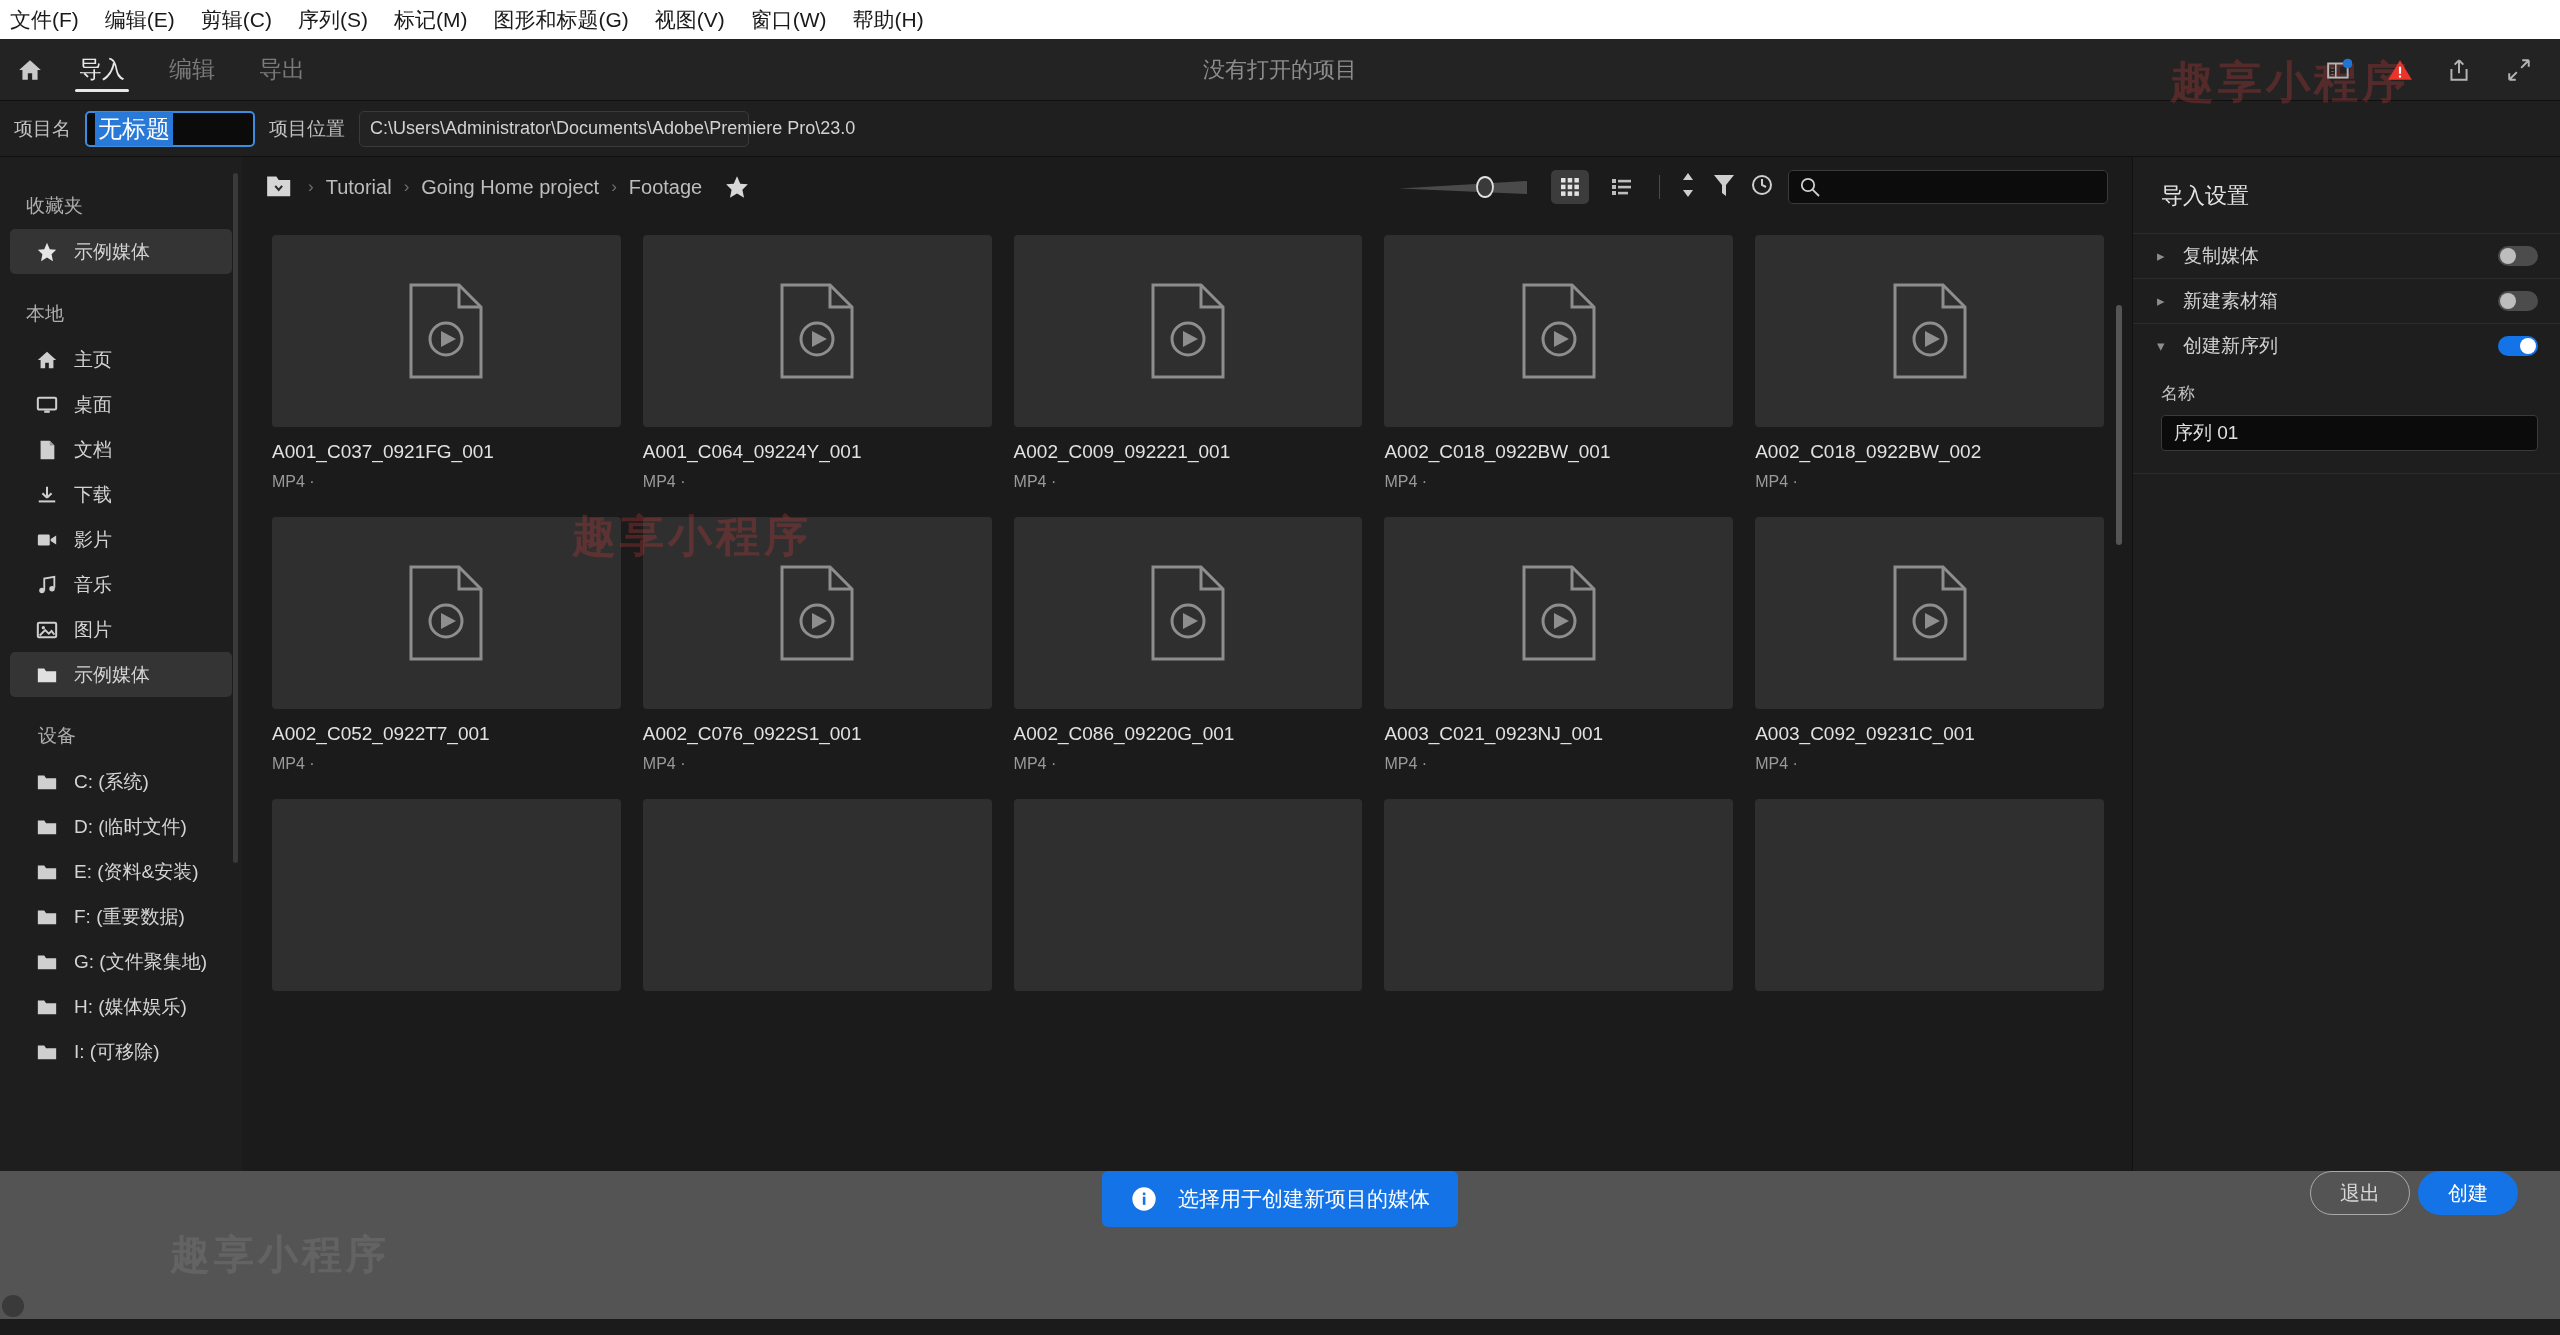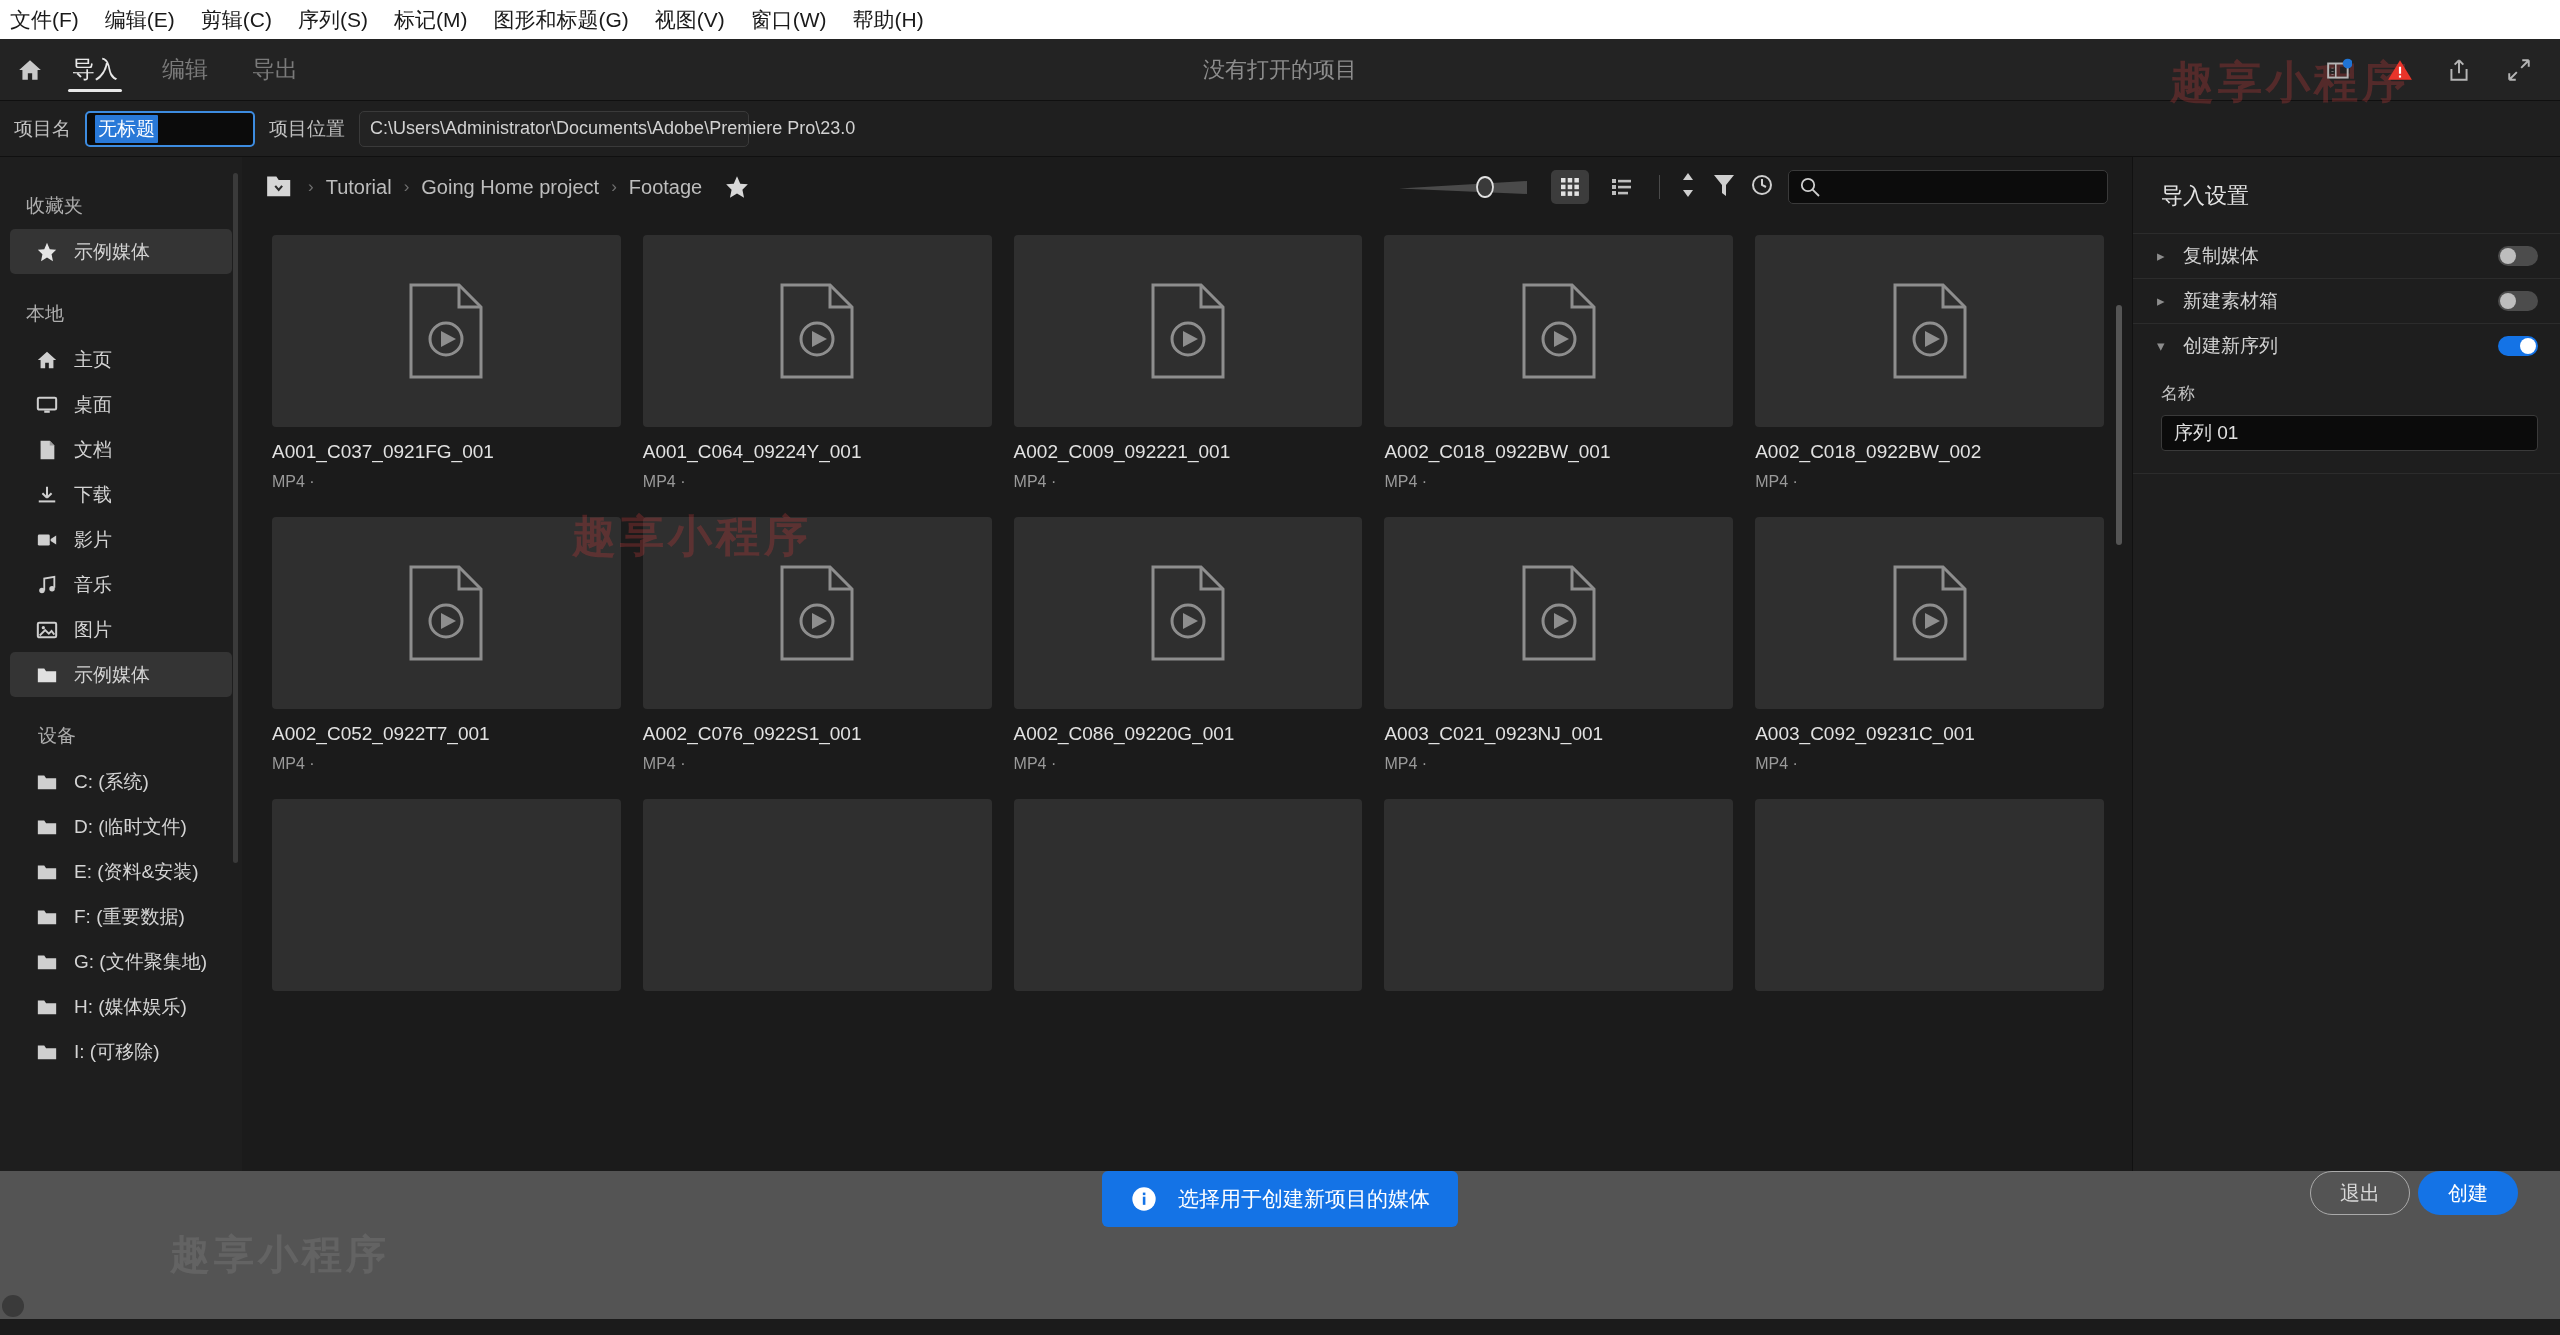--- a/index.html
+++ b/index.html
@@ -18,20 +18,21 @@
     display: flex; align-items: center; padding-left: 10px; gap: 26px;
     font-size: 21px;
   }
   .menubar .mi { cursor: default; white-space: nowrap; }
 
   
   .header {
     height: 62px; background: #232323;
     display: flex; align-items: center; position: relative;
     border-bottom: 1px solid #101010;
+    gap: 7px;
   }
   .home-btn { width: 60px; display: flex; align-items: center; justify-content: center; }
   .tabs { display: flex; align-items: flex-end; gap: 36px; height: 100%; padding-left: 8px; }
   .tab {
     font-size: 23px; color: #7a7a7a; position: relative;
     height: 100%; display: flex; align-items: center; padding: 0 4px;
   }
   .tab.active { color: #e8e8e8; }
   .tab.active:after {
     content: ""; position: absolute; left: 0; right: 0; bottom: 8px;
@@ -52,21 +53,21 @@
     height: 56px; background: #1f1f1f; display: flex; align-items: center;
     padding-left: 14px; gap: 14px; border-bottom: 1px solid #101010;
   }
   .lbl { font-size: 19px; color: #c0c0c0; white-space: nowrap; }
   .projname-field {
     width: 170px; height: 36px; background: #0b0b0b;
     border: 2px solid #3d8ce0; border-radius: 5px;
     display: flex; align-items: center; padding: 0 8px;
   }
   .sel-text {
-    background: #2979d8; color: #ffffff; font-size: 19px;
+    background: #2979d8; color: #ffffff; font-size: 24px;
     padding: 1px 3px; border-radius: 1px;
   }
   .projloc-field {
     width: 390px; height: 36px; background: #232323; border: 1px solid #3a3a3a;
     border-radius: 5px; display: flex; align-items: center;
     padding: 0 10px; gap: 8px; justify-content: space-between;
   }
   .projloc-field .pathtxt { font-size: 18px; color: #d2d2d2; white-space: nowrap; }
 
   

